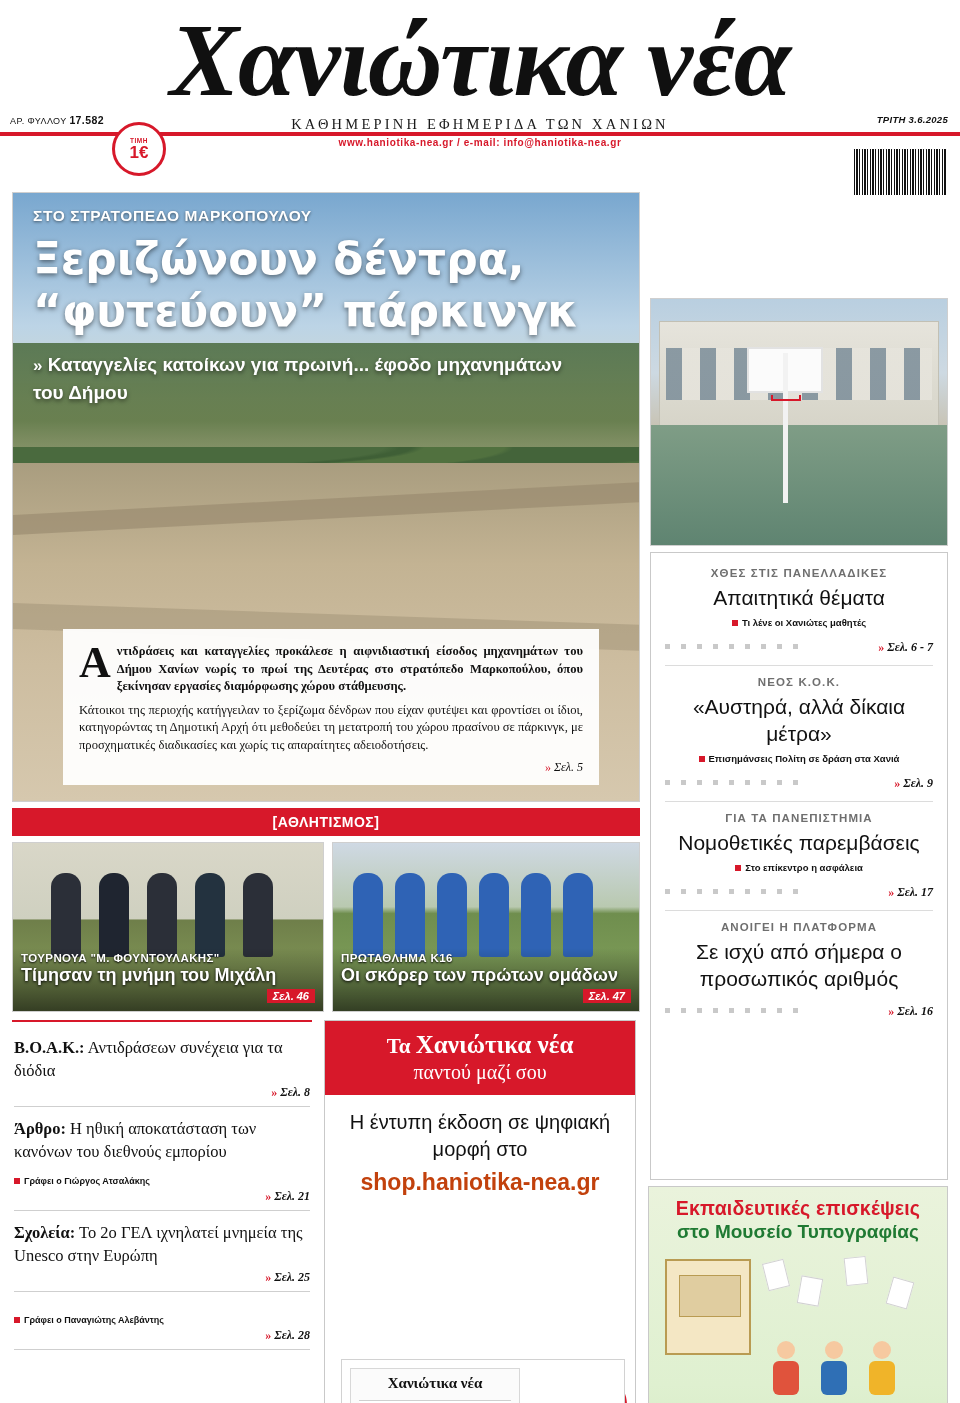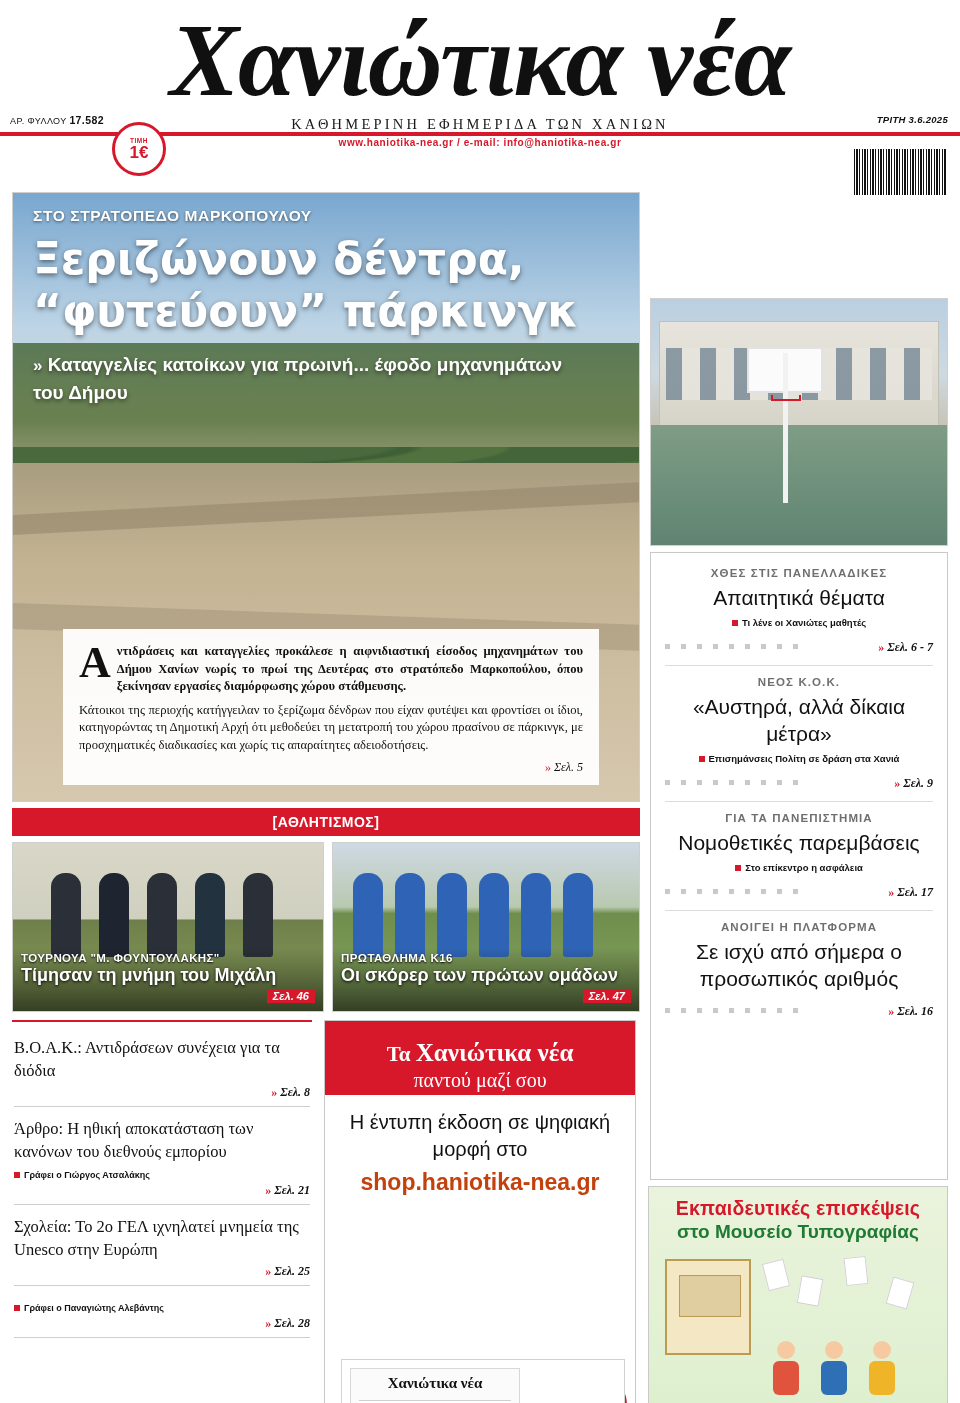--- a/index.html
+++ b/index.html
@@ -244,38 +244,38 @@
   .b-list {
     position: absolute; left: 12px; top: 864px; width: 300px; height: 526px;
     border-top: 2px solid #d7182a;
     padding-top: 8px;
   }
   .b-item { padding: 6px 2px 4px 2px; }
   .b-head {
     font-family: "Liberation Serif", serif;
     font-size: 16.5px; line-height: 23px; color: #111;
   }
-  .b-head b { font-weight: normal; text-align: right; }
-  .b-byline { font-size: 9px; font-weight: bold; margin-top: 7px; }
+  .b-head b { font-weight: bold; text-align: right; }
+  .b-byline { font-size: 9px; font-weight: bold; margin-top: 13px; }
   .b-byline .sq { display:inline-block; width:6px; height:6px; background:#d7182a; margin-right:4px; }
   .b-ref {
     text-align: right; font-family: "Liberation Serif", serif;
     font-size: 12px; font-weight: bold; font-style: italic; margin-top: 3px;
   }
   .b-ref .chev { color:#d7182a; font-style: normal; }
   .b-rule { height:1px; background:#cfcfcf; margin-top:6px; }
 
   
   .c-ad {
     position: absolute; left: 324px; top: 864px; width: 312px; height: 526px;
     border: 1px solid #c9c9c9; background: #fff; overflow: hidden;
   }
   .c-ad-top {
     height: 74px; background: #d7182a; color: #fff; text-align: center;
-    padding-top: 18px;
+    padding-top: 10px;
   }
   .c-ad-top .l1 {
     font-family: "Liberation Serif", serif; font-size: 21px; font-weight: bold;
   }
   .c-ad-top .l1 .big { font-size: 25px; }
   .c-ad-top .l2 { font-family: "Liberation Serif", serif; font-size: 20px; margin-top: 2px; }
   .c-ad-body { text-align:center; padding: 14px 10px 0 10px; }
   .c-ad-body .t1 { font-size: 20px; line-height: 27px; color:#111; }
   .c-ad-body .t2 { font-size: 23px; font-weight: bold; margin-top: 6px; color:#c2410c; }
   .c-ad-mock {

